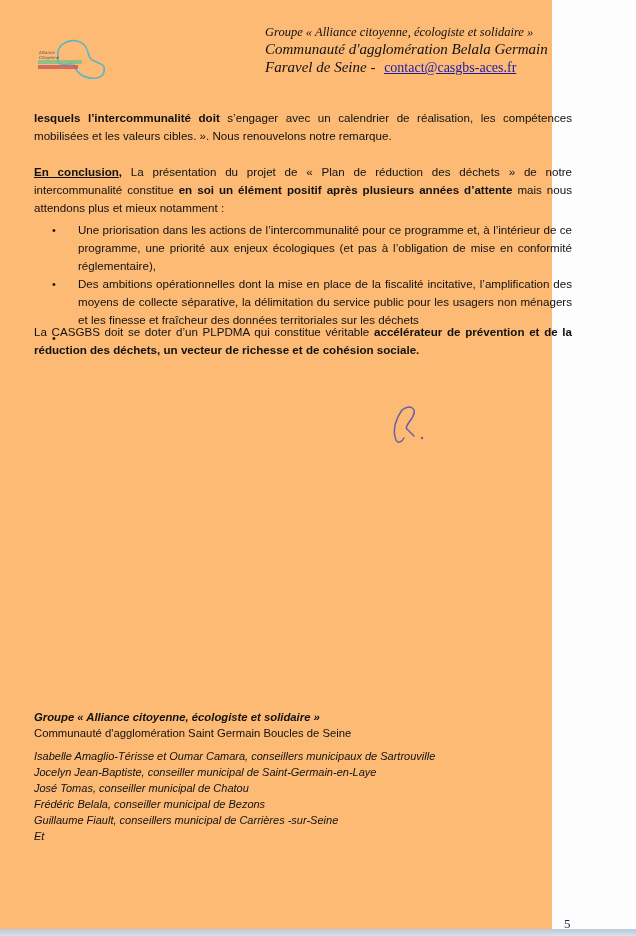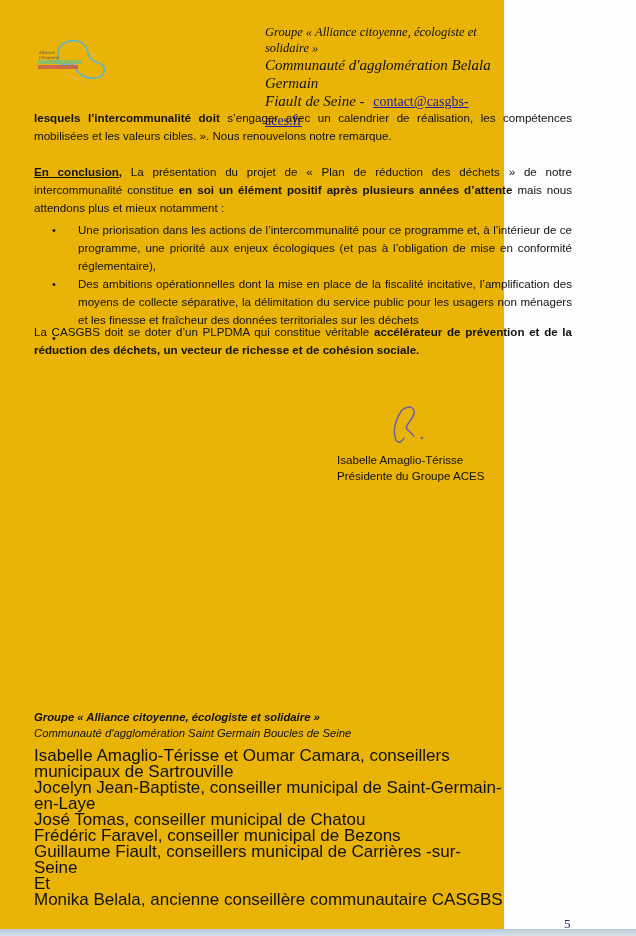--- a/index.html
+++ b/index.html
@@ -3,22 +3,22 @@
   <meta charset="utf-8">
   <style>
     html, body { margin: 0; padding: 0; }
     body {
       width: 636px; height: 936px; overflow: hidden;
       background: #fdfdfd; position: relative;
       font-family: "DejaVu Sans", "Liberation Sans", sans-serif;
       color: #111;
     }
     .page {
-      position: absolute; left: 0; top: 0; width: 504px; height: 930px;
-      background: #eab308;
+      position: absolute; left: 0; top: 0; width: 552px; height: 930px;
+      background: #fdba74;
     }
     .bottom-bar {
       position: absolute; left: 0; top: 929px; width: 636px; height: 7px;
       background: linear-gradient(#b9c9d6, #d6e2ec);
     }
     .logo { position: absolute; left: 36px; top: 34px; width: 78px; height: 52px; }
     .header-text {
       position: absolute; left: 265px; top: 24px;
       font-family: "Liberation Serif", "DejaVu Serif", serif; font-style: italic;
       color: #111;
@@ -48,25 +48,25 @@
       position: absolute; left: 337px; top: 452px;
       font-family: "Liberation Sans", "DejaVu Sans", sans-serif;
       font-size: 11.6px; line-height: 16px;
     }
     .footer-group {
       position: absolute; left: 34px; top: 709px;
       font-family: "Liberation Sans", "DejaVu Sans", sans-serif;
       font-size: 11.3px; line-height: 16px;
     }
     .footer-group .t1 { font-style: italic; font-weight: bold; }
-    .footer-group .t2 { font-style: italic; }
+    .footer-group .t2 { }
     .members {
       position: absolute; left: 34px; top: 748px;
       font-family: "Liberation Sans", "DejaVu Sans", sans-serif;
-      font-size: 17px; line-height: 16px;
+      font-size: 11px; line-height: 16px; font-style: italic;
     }
     .page-number {
       position: absolute; left: 564px; top: 916px;
       font-family: "Liberation Serif", "DejaVu Serif", serif; font-size: 13px; color: #1b2a44;
     }
   </style>
 </head>
 <body>
 
 <div class="page">
@@ -76,21 +76,21 @@
     <rect x="2" y="26" width="44" height="4" fill="#6cc08a" opacity="0.75"></rect>
     <rect x="2" y="31" width="40" height="4" fill="#c2505f" opacity="0.75"></rect>
     <text x="3" y="20" font-size="4" fill="#555" font-family="DejaVu Sans, sans-serif">Alliance</text>
     <text x="3" y="25" font-size="4" fill="#555" font-family="DejaVu Sans, sans-serif">Citoyenne</text>
     <path d="M48 14 L60 22 M30 40 L46 48" stroke="#ccc" stroke-width="0.8" stroke-dasharray="1.5,1.5" fill="none"></path>
   </svg>
 
   <div class="header-text">
     <div class="l1">Groupe « Alliance citoyenne, écologiste et solidaire »</div>
     <div class="l2">Communauté d'agglomération Belala Germain</div>
-    <div class="l3"><span>Fiault de Seine</span><span> - </span><a class="email">contact@casgbs-aces.fr</a></div>
+    <div class="l3"><span>Faravel de Seine</span><span> - </span><a class="email">contact@casgbs-aces.fr</a></div>
   </div>
 
   <div class="body-text p1">
     <span class="bold">lesquels l’intercommunalité doit</span><span> s’engager avec un calendrier de réalisation, les compétences mobilisées et les valeurs cibles. ». Nous renouvelons notre remarque.</span>
   </div>
 
   <div class="body-text p2">
     <span class="underline">En conclusion,</span><span> La présentation du projet de « Plan de réduction des déchets » de notre intercommunalité constitue </span><span class="bold">en soi un élément positif après plusieurs années d’attente</span><span> mais nous attendons plus et mieux notamment :</span>
   </div>
 
@@ -101,36 +101,31 @@
   </ul>
 
   <div class="body-text p3">
     <span>La CASGBS doit se doter d’un PLPDMA qui constitue véritable </span><span class="bold">accélérateur de prévention et de la réduction des déchets, un vecteur de richesse et de cohésion sociale.</span>
   </div>
 
   <svg class="signature" viewBox="0 0 44 46">
     <path d="M18 8 C26 2, 34 6, 28 16 C24 22, 20 26, 24 28 L30 34 M18 8 C12 16, 8 28, 12 38 C14 42, 18 40, 20 36" fill="none" stroke="#6b5fa8" stroke-width="1.5" stroke-linecap="round"></path>
     <circle cx="38" cy="36" r="1.2" fill="#6b5fa8"></circle>
   </svg>
-  <div class="signer">
-    <div>Isabelle Amaglio-Térisse</div>
-    <div>Présidente du Groupe ACES</div>
-  </div>
 
   <div class="footer-group">
     <div class="t1">Groupe « Alliance citoyenne, écologiste et solidaire »</div>
     <div class="t2">Communauté d'agglomération Saint Germain Boucles de Seine</div>
   </div>
 
   <div class="members">
     <div>Isabelle Amaglio-Térisse et Oumar Camara, conseillers municipaux de Sartrouville</div>
     <div>Jocelyn Jean-Baptiste, conseiller municipal de Saint-Germain-en-Laye</div>
     <div>José Tomas, conseiller municipal de Chatou</div>
-    <div>Frédéric Faravel, conseiller municipal de Bezons</div>
+    <div>Frédéric Belala, conseiller municipal de Bezons</div>
     <div>Guillaume Fiault, conseillers municipal de Carrières -sur-Seine</div>
     <div>Et</div>
-    <div>Monika Belala, ancienne conseillère communautaire CASGBS</div>
   </div>
 
   <div class="page-number">5</div>
 </div>
 
 <div class="bottom-bar"></div>
 
 </body></html>

